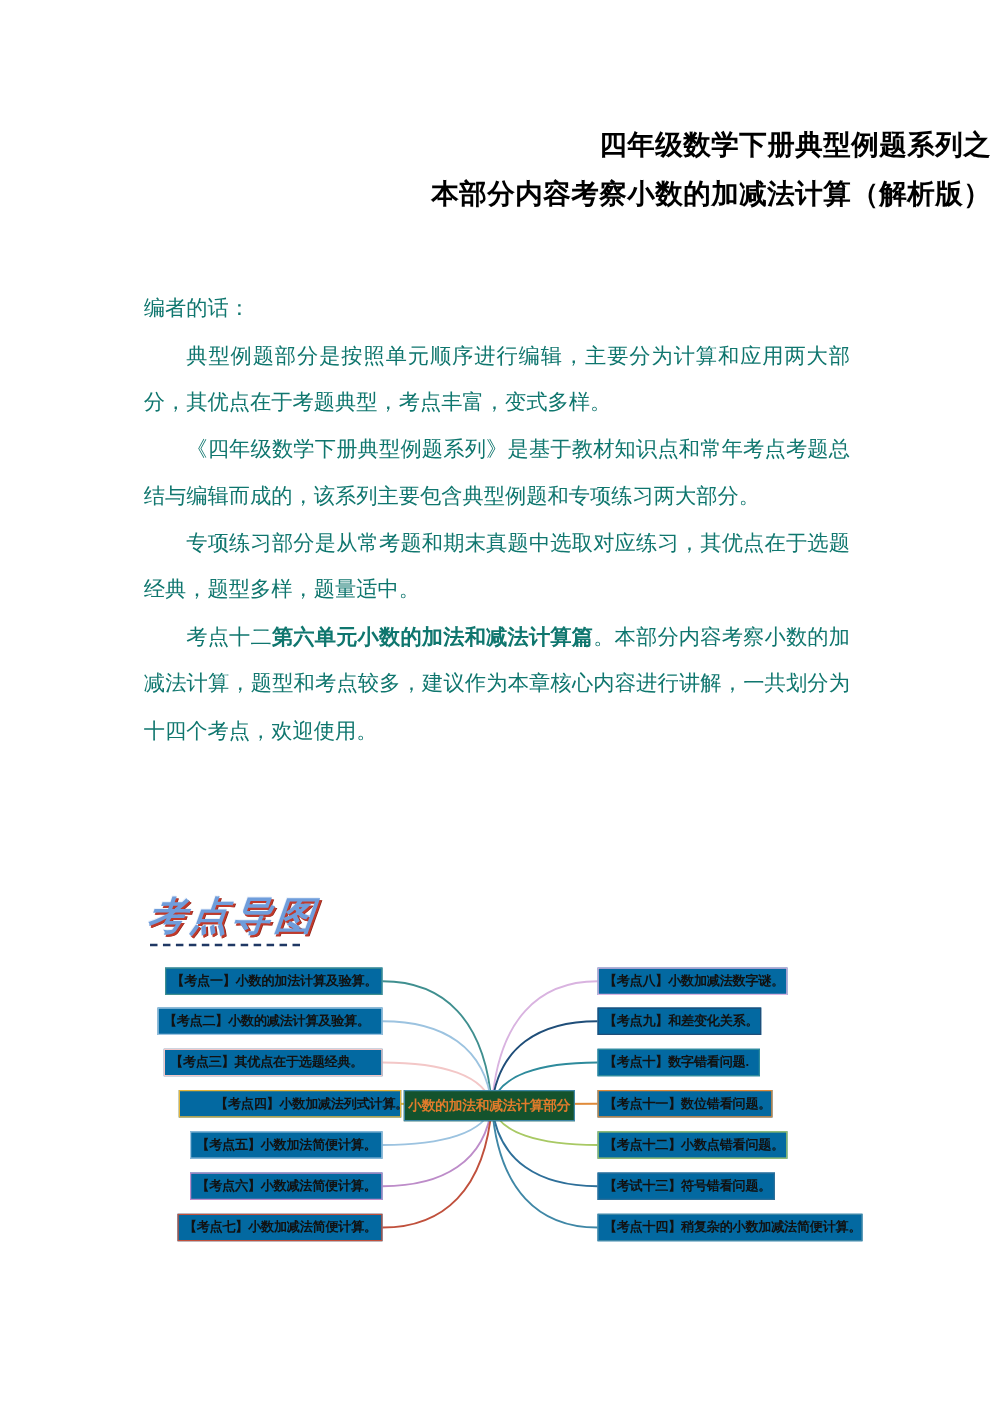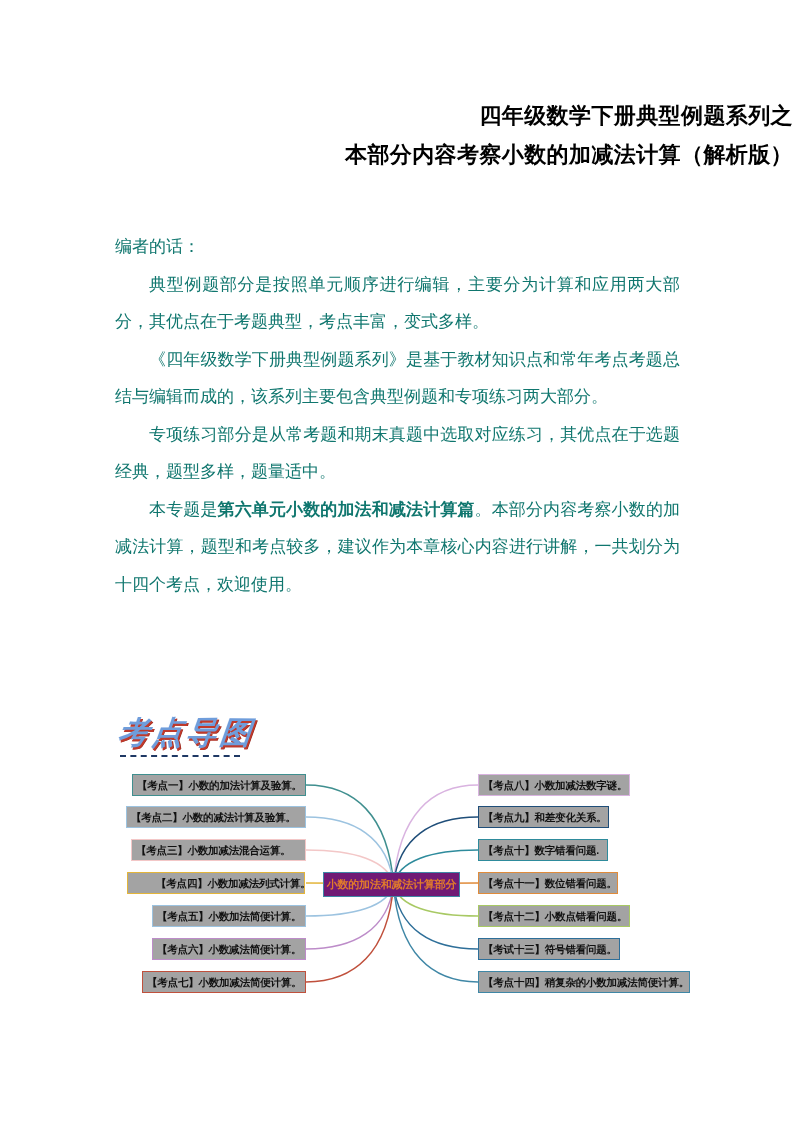--- a/index.html
+++ b/index.html
@@ -101,41 +101,41 @@
     left: 0;
     top: 0;
     width: 793px;
     height: 250px;
     overflow: visible;
   }
 
   .node {
     position: absolute;
     box-sizing: border-box;
-    background: #a3a3a3;
+    background: #0369a1;
     border: 1.4px solid #888;
     font-family: "Liberation Sans", "DejaVu Sans", sans-serif;
     font-size: 10.5px;
     font-weight: bold;
     color: #111;
     line-height: 1;
     display: flex;
     align-items: center;
     white-space: nowrap;
     letter-spacing: -0.2px;
     padding: 0 4px;
     height: 22px;
   }
   .node.left  { justify-content: flex-start; }
   .node.right { justify-content: flex-start; }
 
   .node-center {
     position: absolute;
     box-sizing: border-box;
-    background: #701a75;
+    background: #14532d;
     border: 1.6px solid #3f87a6;
     height: 25px;
     display: flex;
     align-items: center;
     justify-content: center;
     font-family: "Liberation Sans", "DejaVu Sans", sans-serif;
     font-size: 11px;
     font-weight: bold;
     color: #e07b2b;
     white-space: nowrap;
@@ -151,21 +151,21 @@
   <div class="title-block">
     <div class="title-line">四年级数学下册典型例题系列之</div>
     <div class="title-line">本部分内容考察小数的加减法计算（解析版）</div>
   </div>
 
   <div class="body-block">
     <p class="para">编者的话：</p>
     <p class="para indent">典型例题部分是按照单元顺序进行编辑，主要分为计算和应用两大部分，其优点在于考题典型，考点丰富，变式多样。</p>
     <p class="para indent">《四年级数学下册典型例题系列》是基于教材知识点和常年考点考题总结与编辑而成的，该系列主要包含典型例题和专项练习两大部分。</p>
     <p class="para indent">专项练习部分是从常考题和期末真题中选取对应练习，其优点在于选题经典，题型多样，题量适中。</p>
-    <p class="para indent"><span>本专题是</span><b>第六单元小数的加法和减法计算篇</b><span>。本部分内容考察小数的加减法计算，题型和考点较多，建议作为本章核心内容进行讲解，一共划分为十四个考点，欢迎使用。</span></p>
+    <p class="para indent"><span>考点十二</span><b>第六单元小数的加法和减法计算篇</b><span>。本部分内容考察小数的加减法计算，题型和考点较多，建议作为本章核心内容进行讲解，一共划分为十四个考点，欢迎使用。</span></p>
   </div>
 
   <div class="kaodian-heading">
     <div class="kaodian-text">考点导图</div>
     <div class="kaodian-rule"></div>
   </div>
 
   <div class="mindmap" id="mindmap">
     <svg class="links" id="links">
         <path d="M 306 20 C 354.125 20, 388.25 49.849999999999994, 393.5 119.5" fill="none" stroke="#3f8f8f" stroke-width="1.5"></path>
@@ -186,23 +186,23 @@
     <div class="node-center" id="center-node" style="left: 323px; top: 107px; width: 137px; border-color: rgb(63, 135, 166); color: rgb(224, 123, 43);">
       <span>小数的加法和减法计算部分</span>
     </div>
   <div class="node left" style="left: 132px; top: 9px; width: 174px; border-color: rgb(63, 143, 143);">
         <span>【考点一】小数的加法计算及验算。</span>
       </div>
       <div class="node left" style="left: 126px; top: 41px; width: 180px; border-color: rgb(156, 195, 224);">
         <span>【考点二】小数的减法计算及验算。</span>
       </div>
       <div class="node left" style="left: 131px; top: 74px; width: 175px; border-color: rgb(243, 199, 199);">
-        <span>【考点三】小数加减法混合运算。</span>
-      </div>
-      <div class="node left" style="left: 127px; top: 107px; width: 178px; border-color: rgb(227, 181, 58); padding-left: 28px;">
+        <span>【考点三】其优点在于选题经典。</span>
+      </div>
+      <div class="node left" style="left: 143px; top: 107px; width: 178px; border-color: rgb(227, 181, 58); padding-left: 28px;">
         <span>【考点四】小数加减法列式计算。</span>
       </div>
       <div class="node left" style="left: 152px; top: 140px; width: 154px; border-color: rgb(156, 195, 224);">
         <span>【考点五】小数加法简便计算。</span>
       </div>
       <div class="node left" style="left: 152px; top: 173px; width: 154px; border-color: rgb(189, 140, 201);">
         <span>【考点六】小数减法简便计算。</span>
       </div>
       <div class="node left" style="left: 142px; top: 206px; width: 164px; border-color: rgb(192, 80, 60);">
         <span>【考点七】小数加减法简便计算。</span>

